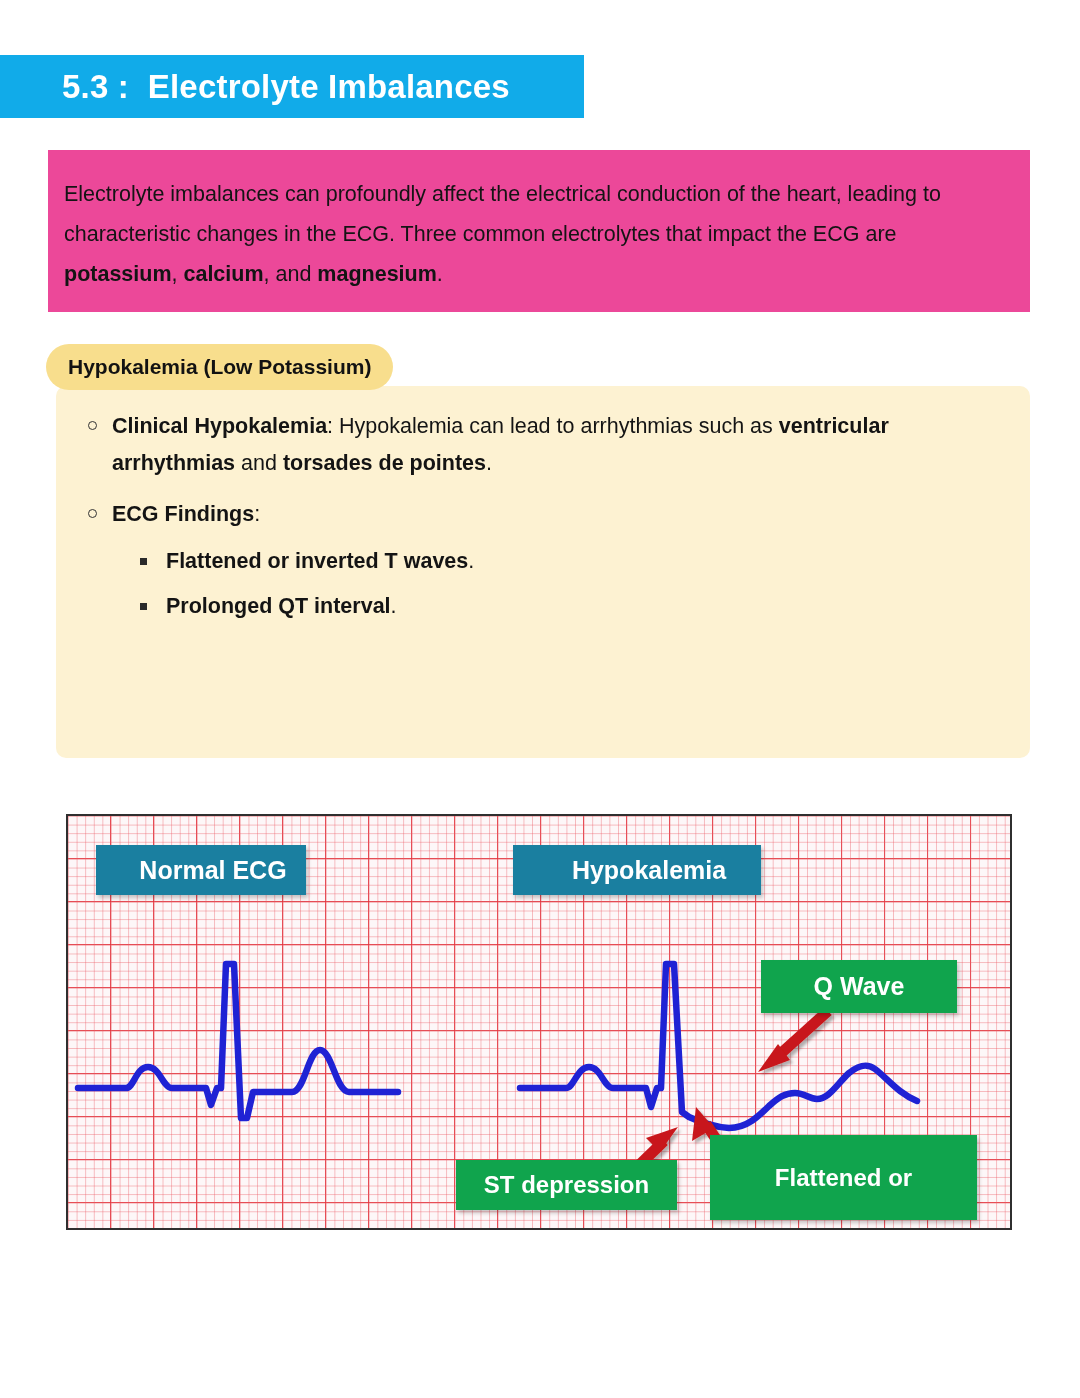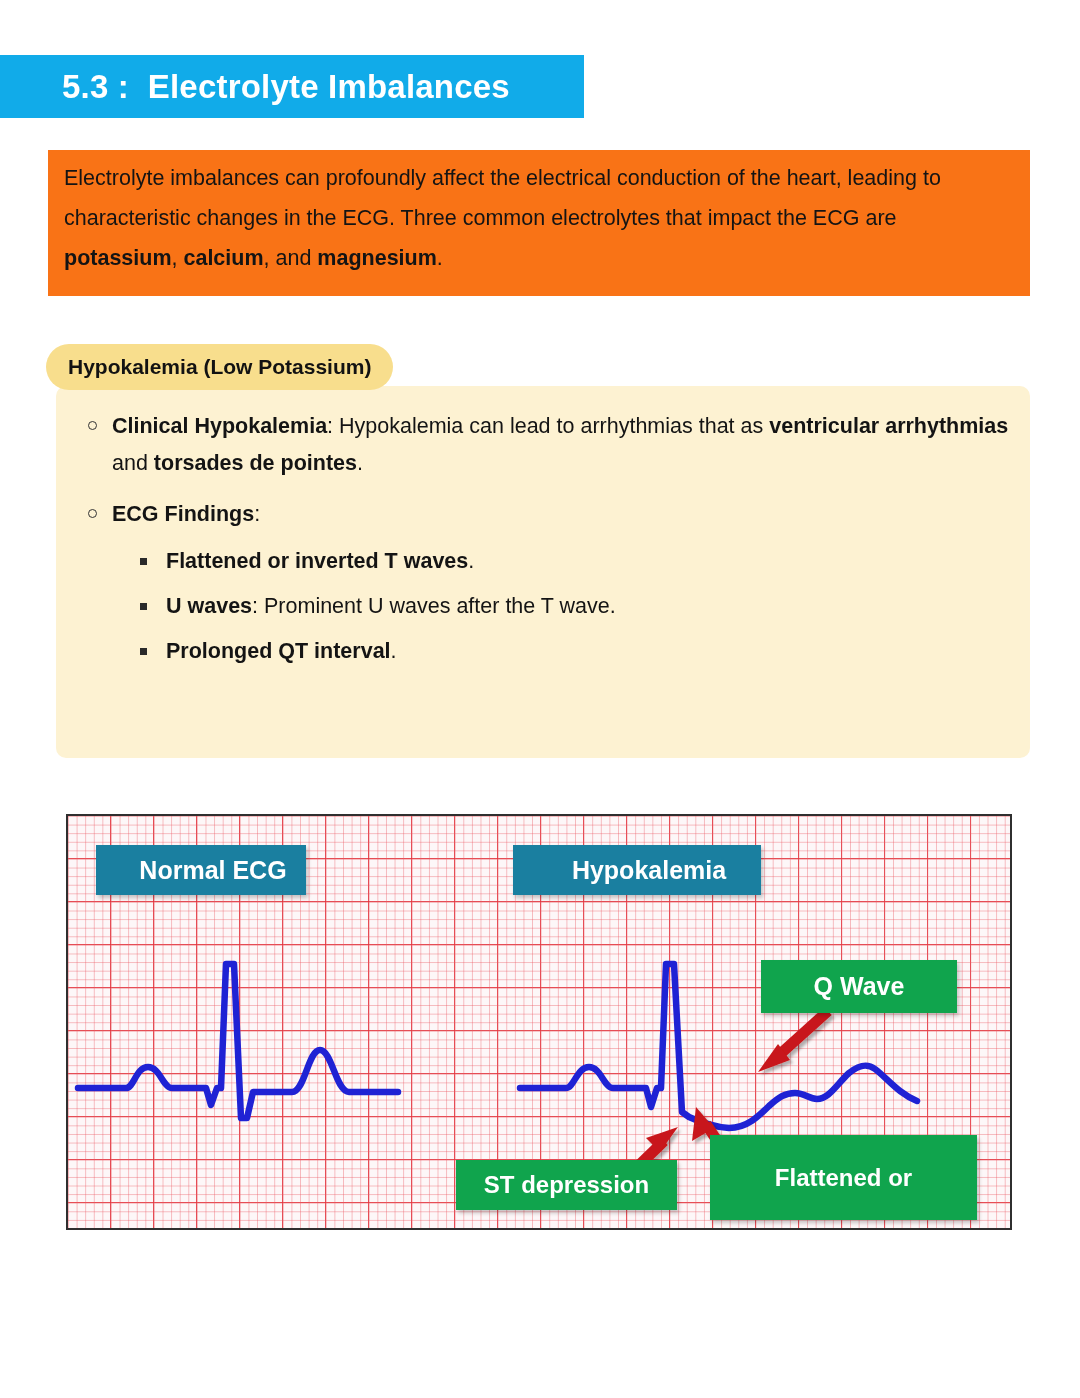--- a/index.html
+++ b/index.html
@@ -35,22 +35,22 @@
     padding-left: 62px;
     white-space: pre;
   }
 
   
   .intro-box {
     position: absolute;
     left: 48px;
     top: 150px;
     width: 982px;
-    background: #f97316;
-    padding: 8px 18px 18px 16px;
+    background: #ec4899;
+    padding: 24px 18px 18px 16px;
     box-sizing: border-box;
   }
   .intro-box p {
     margin: 0;
     font-size: 21.5px;
     line-height: 40px;
     color: #141414;
   }
   .intro-box b { font-weight: bold; }
 
@@ -201,39 +201,35 @@
 </div>
 
 <div class="pill">
   <span class="pill-text">Hypokalemia (Low Potassium)</span>
 </div>
 
 <div class="yellow-card">
 
   <div class="lvl1">
     <span class="dot-bullet"></span>
-    <b>Clinical Hypokalemia</b><span>: Hypokalemia can lead to arrhythmias that as </span><b>ventricular arrhythmias</b><span> and </span><b>torsades de pointes</b><span>.</span>
+    <b>Clinical Hypokalemia</b><span>: Hypokalemia can lead to arrhythmias such as </span><b>ventricular arrhythmias</b><span> and </span><b>torsades de pointes</b><span>.</span>
   </div>
 
   <div class="lvl1">
     <span class="dot-bullet"></span>
     <b>ECG Findings</b><span>:</span>
   </div>
 
   <div class="sublist">
 
     <div class="lvl2">
       <span class="sq-bullet"></span>
       <b>Flattened or inverted T waves</b><span>.</span>
     </div>
 
-    <div class="lvl2">
-      <span class="sq-bullet"></span>
-      <b>U waves</b><span>: Prominent U waves after the T wave.</span>
-    </div>
 
 
     <div class="lvl2">
       <span class="sq-bullet"></span>
       <b>Prolonged QT interval</b><span>.</span>
     </div>
 
   </div>
 </div>
 

